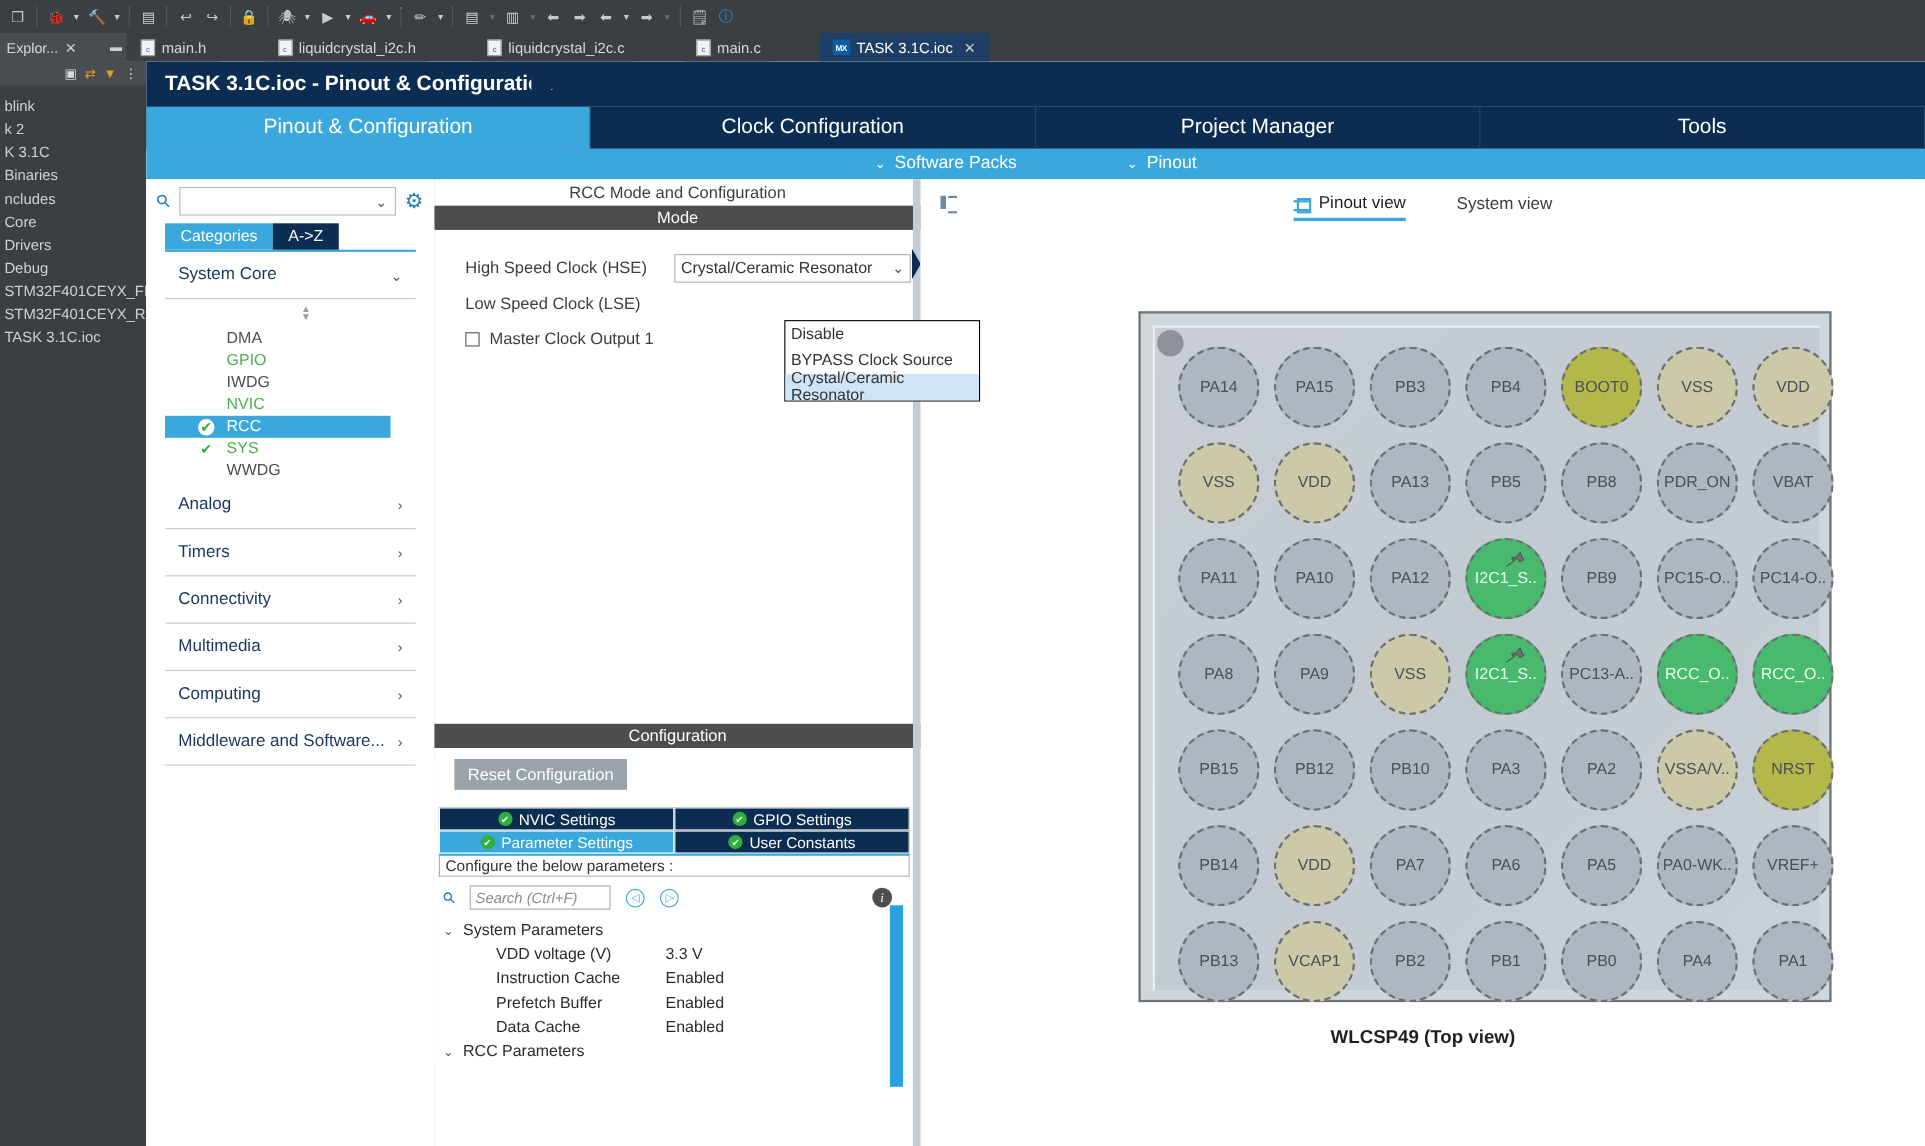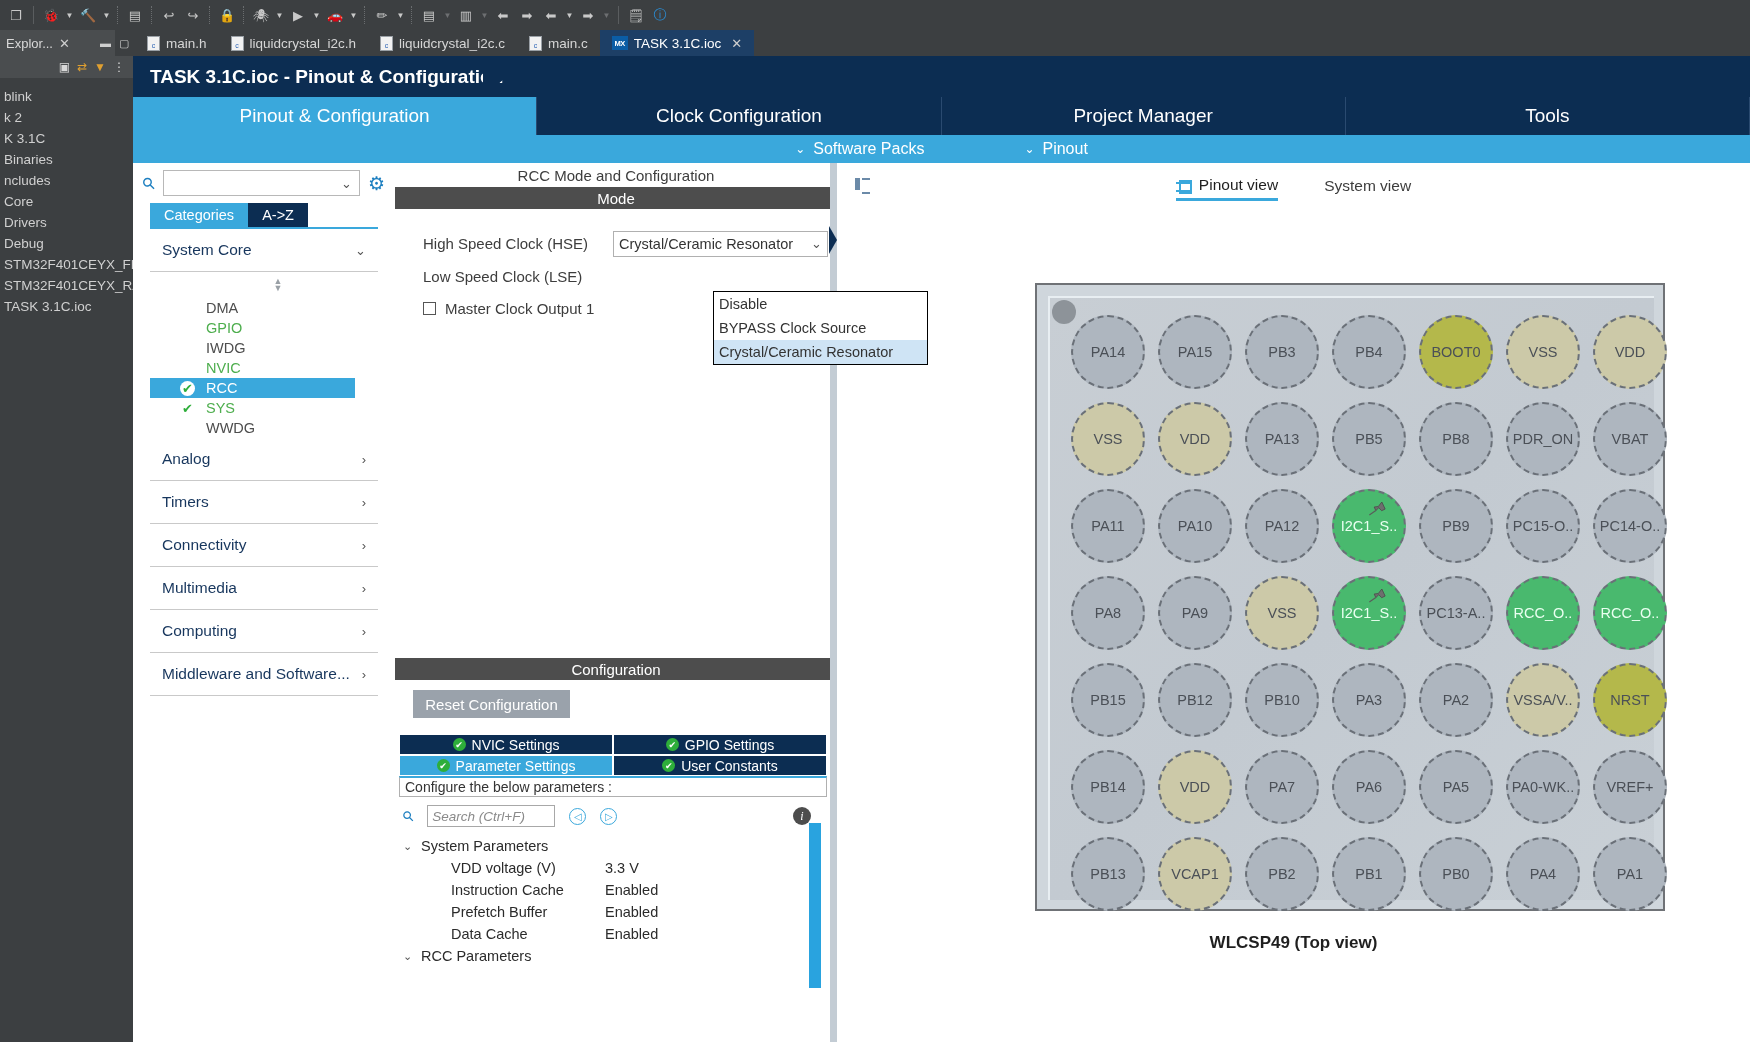--- a/index.html
+++ b/index.html
@@ -30,22 +30,22 @@
   }
   .explorer-tab {
     position: absolute; left: 0; top: 30px; width: 115px; height: 26px;
     background: #4a4d4f; color: #d8d8d8; font-size: 13px;
     display: flex; align-items: center; padding-left: 6px; gap: 4px;
   }
   .explorer-tab .x { font-size: 13px; color: #cfcfcf; margin-left: 2px; }
   .exp-minmax { position: absolute; left: 100px; top: 30px; height: 26px;
                 display: flex; align-items: center; gap: 8px; color: #cfcfcf; font-size: 11px;}
 
-  .editor-tabs { position: absolute; left: 135px; top: 30px; height: 26px;
-                 display: flex; align-items: stretch; }
+  .editor-tabs { position: absolute; left: 116px; top: 30px; height: 26px;
+                 display: flex; align-items: stretch; gap: 41px; }
   .etab { display: flex; align-items: center; gap: 6px; padding: 0 12px;
           color: #d6d6d6; font-size: 13.5px; background: #3c3f41; }
   .etab.active { background: #1d3f66; color: #ffffff; }
   .etab .fileico { width: 13px; height: 15px; background: #f2f2f2; border: 1px solid #9aa0a6;
                    font-size: 7px; color: #2a62b5; display: flex; align-items: flex-end;
                    justify-content: center; line-height: 7px; padding-bottom: 1px; }
   .etab .mxico { width: 16px; height: 14px; background: #0b5da5; color: #fff; font-size: 7.5px;
                  display: flex; align-items: center; justify-content: center; font-weight: bold; letter-spacing: -0.5px;}
   .etab .x { font-size: 13px; color: #cfcfcf; margin-left: 4px; }
 
@@ -123,21 +123,21 @@
   .mode-area { height: 347px; position: relative; padding: 18px 0 0 0; }
   .row { display: flex; align-items: center; height: 33px; padding-left: 28px; }
   .row .lbl { font-size: 15px; color: #3d3d3d; width: 190px; }
   .combo2 { width: 215px; height: 26px; border: 1px solid #b0b0b0; background: #fff;
             display: flex; align-items: center; padding: 0 5px; font-size: 14.5px; color: #333;
             justify-content: space-between; }
   .combo2 .cv { font-size: 13px; color: #555; }
   .cbrow { display: flex; align-items: center; gap: 9px; padding-left: 28px; height: 30px; font-size: 15px; color: #3d3d3d; }
   .cbox { width: 13px; height: 13px; border: 1px solid #555; background: #fff; }
 
-  .dropdown { position: absolute; left: 318px; top: 82px; width: 215px;
+  .dropdown { position: absolute; left: 318px; top: 82px; width: 178px;
               border: 1px solid #000; background: #fff; z-index: 40; }
   .dd-item { height: 24px; display: flex; align-items: center; padding-left: 5px;
              font-size: 14.5px; color: #333; }
   .dd-item.sel { background: #cfe4f5; }
 
   .conf-band-wrap { position: absolute; left: 0; top: 495px; width: 442px; }
   .conf-body { background: #fff; }
   .reset-btn { margin: 10px 0 16px 18px; width: 157px; height: 28px; background: #9aa2ab; color: #fff;
                display: flex; align-items: center; justify-content: center; font-size: 15px; }
   .tabs2 { margin-left: 4px; width: 428px; display: flex; flex-wrap: wrap; margin-top: 12px; }

